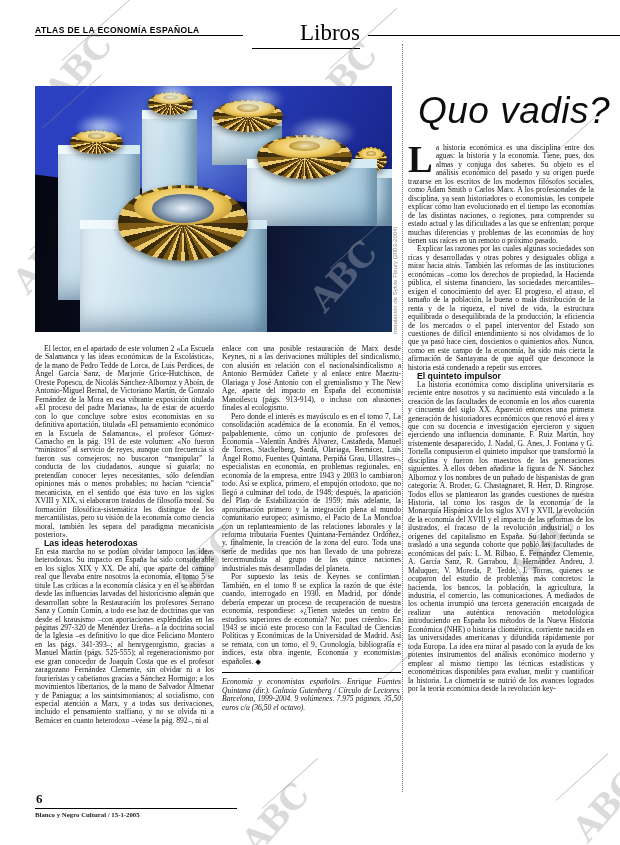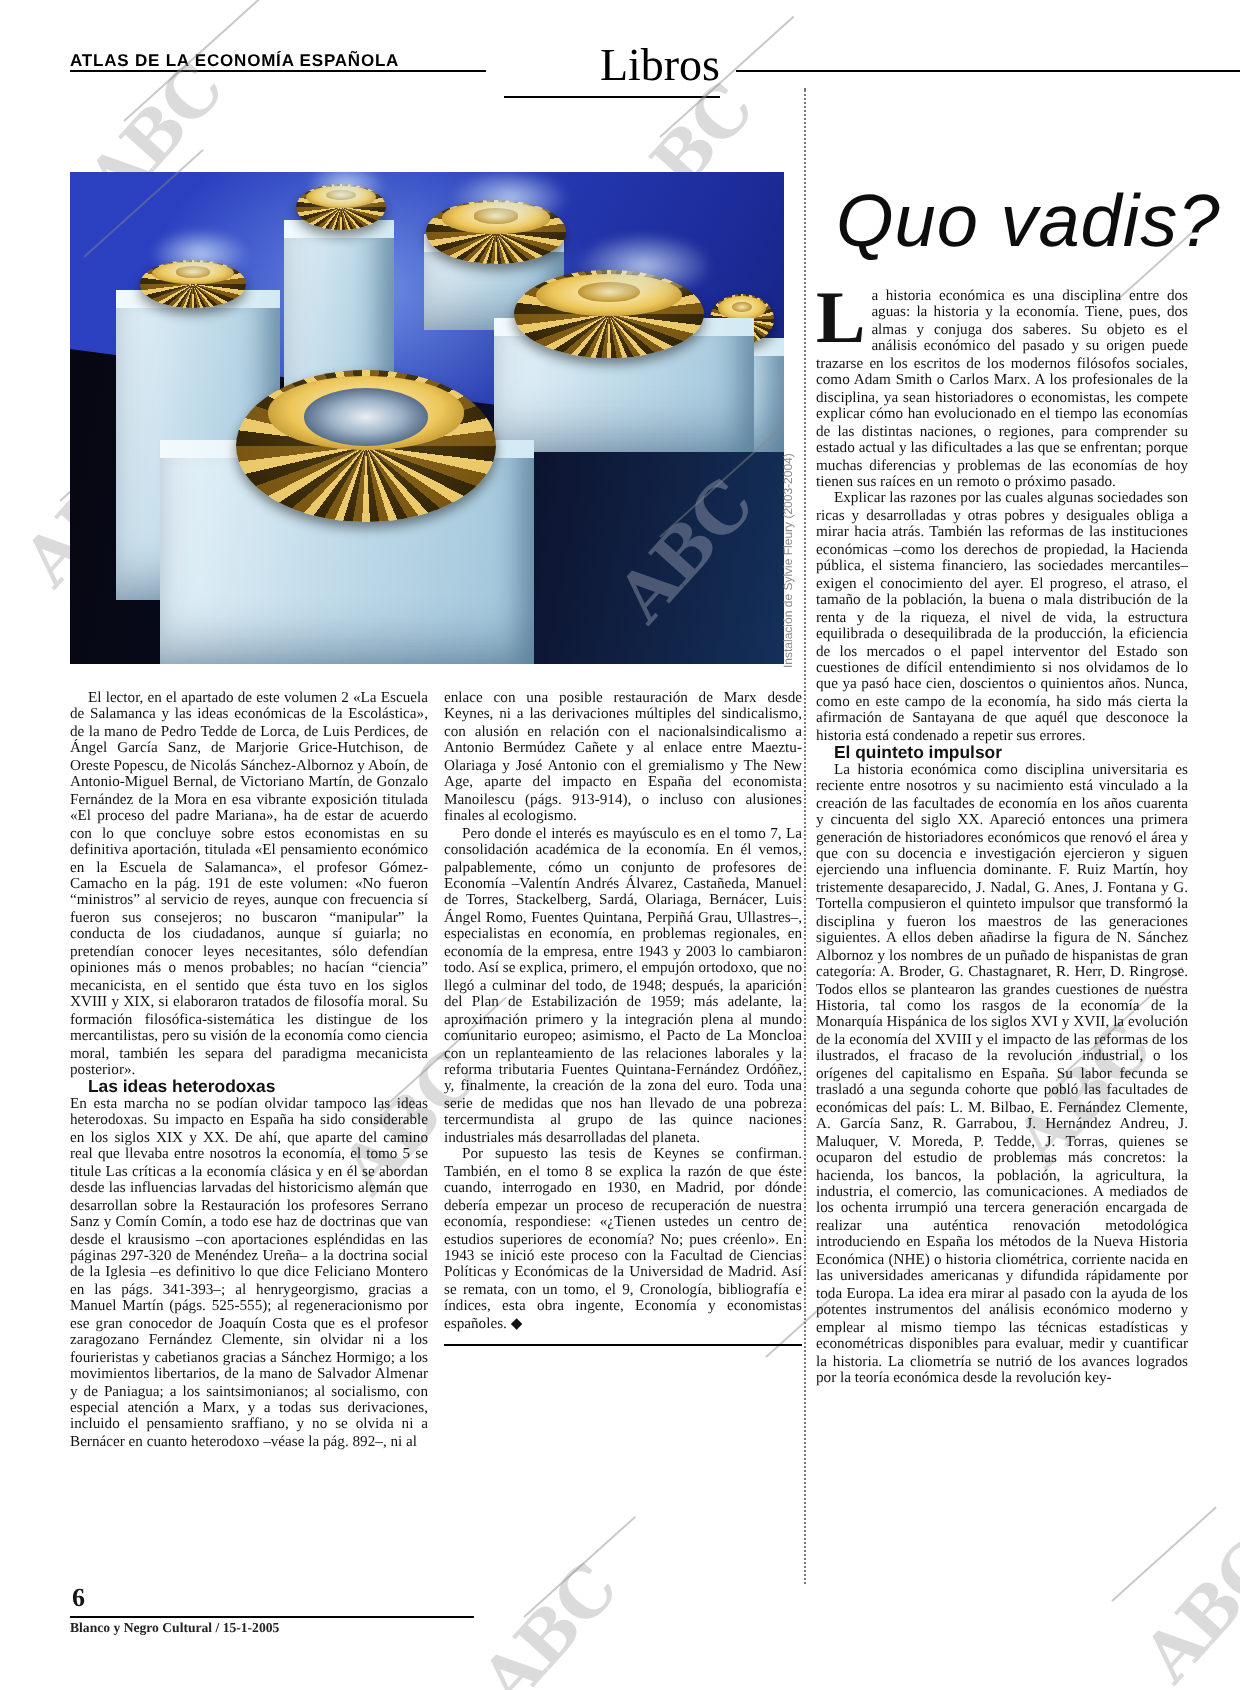--- a/index.html
+++ b/index.html
@@ -146,20 +146,21 @@
   <p>El lector, en el apartado de este volumen 2 «La Escuela de Salamanca y las ideas económicas de la Escolástica», de la mano de Pedro Tedde de Lorca, de Luis Perdices, de Ángel García Sanz, de Marjorie Grice-Hutchison, de Oreste Popescu, de Nicolás Sánchez-Albornoz y Aboín, de Antonio-Miguel Bernal, de Victoriano Martín, de Gonzalo Fernández de la Mora en esa vibrante exposición titulada «El proceso del padre Mariana», ha de estar de acuerdo con lo que concluye sobre estos economistas en su definitiva aportación, titulada «El pensamiento económico en la Escuela de Salamanca», el profesor Gómez-Camacho en la pág. 191 de este volumen: «No fueron “ministros” al servicio de reyes, aunque con frecuencia sí fueron sus consejeros; no buscaron “manipular” la conducta de los ciudadanos, aunque sí guiarla; no pretendían conocer leyes necesitantes, sólo defendían opiniones más o menos probables; no hacían “ciencia” mecanicista, en el sentido que ésta tuvo en los siglos XVIII y XIX, si elaboraron tratados de filosofía moral. Su formación filosófica-sistemática les distingue de los mercantilistas, pero su visión de la economía como ciencia moral, también les separa del paradigma mecanicista posterior».</p>
   <p class="subhead">Las ideas heterodoxas</p>
   <p class="noindent">En esta marcha no se podían olvidar tampoco las ideas heterodoxas. Su impacto en España ha sido considerable en los siglos XIX y XX. De ahí, que aparte del camino real que llevaba entre nosotros la economía, el tomo 5 se titule Las críticas a la economía clásica y en él se abordan desde las influencias larvadas del historicismo alemán que desarrollan sobre la Restauración los profesores Serrano Sanz y Comín Comín, a todo ese haz de doctrinas que van desde el krausismo –con aportaciones espléndidas en las páginas 297-320 de Menéndez Ureña– a la doctrina social de la Iglesia –es definitivo lo que dice Feliciano Montero en las págs. 341-393–; al henrygeorgismo, gracias a Manuel Martín (págs. 525-555); al regeneracionismo por ese gran conocedor de Joaquín Costa que es el profesor zaragozano Fernández Clemente, sin olvidar ni a los fourieristas y cabetianos gracias a Sánchez Hormigo; a los movimientos libertarios, de la mano de Salvador Almenar y de Paniagua; a los saintsimonianos; al socialismo, con especial atención a Marx, y a todas sus derivaciones, incluido el pensamiento sraffiano, y no se olvida ni a Bernácer en cuanto heterodoxo –véase la pág. 892–, ni al</p>
 </div>
 
 <div class="col" style="left:222px;top:345px;width:179px;height:446px;">
   <p class="noindent">enlace con una posible restauración de Marx desde Keynes, ni a las derivaciones múltiples del sindicalismo, con alusión en relación con el nacionalsindicalismo a Antonio Bermúdez Cañete y al enlace entre Maeztu-Olariaga y José Antonio con el gremialismo y The New Age, aparte del impacto en España del economista Manoilescu (págs. 913-914), o incluso con alusiones finales al ecologismo.</p>
   <p>Pero donde el interés es mayúsculo es en el tomo 7, La consolidación académica de la economía. En él vemos, palpablemente, cómo un conjunto de profesores de Economía –Valentín Andrés Álvarez, Castañeda, Manuel de Torres, Stackelberg, Sardá, Olariaga, Bernácer, Luis Ángel Romo, Fuentes Quintana, Perpiñá Grau, Ullastres–, especialistas en economía, en problemas regionales, en economía de la empresa, entre 1943 y 2003 lo cambiaron todo. Así se explica, primero, el empujón ortodoxo, que no llegó a culminar del todo, de 1948; después, la aparición del Plan de Estabilización de 1959; más adelante, la aproximación primero y la integración plena al mundo comunitario europeo; asimismo, el Pacto de La Moncloa con un replanteamiento de las relaciones laborales y la reforma tributaria Fuentes Quintana-Fernández Ordóñez, y, finalmente, la creación de la zona del euro. Toda una serie de medidas que nos han llevado de una pobreza tercermundista al grupo de las quince naciones industriales más desarrolladas del planeta.</p>
   <p>Por supuesto las tesis de Keynes se confirman. También, en el tomo 8 se explica la razón de que éste cuando, interrogado en 1930, en Madrid, por dónde debería empezar un proceso de recuperación de nuestra economía, respondiese: «¿Tienen ustedes un centro de estudios superiores de economía? No; pues créenlo». En 1943 se inició este proceso con la Facultad de Ciencias Políticas y Económicas de la Universidad de Madrid. Así se remata, con un tomo, el 9, Cronología, bibliografía e índices, esta obra ingente, Economía y economistas españoles. ◆</p>
   <hr class="bookline">
+  <p class="noindent bookinfo">Economía y economistas españoles. Enrique Fuentes Quintana (dir.). Galaxia Gutenberg / Círculo de Lectores. Barcelona, 1999-2004. 9 volúmenes. 7.975 páginas. 35,50 euros c/u (36,50 el octavo).</p>
 </div>
 
 <div class="headline">Quo vadis?</div>
 <div class="col" style="left:408px;top:144px;width:186px;height:648px;">
   <p class="noindent"><span class="dropcap">L</span><span>a historia económica es una disciplina entre dos aguas: la historia y la economía. Tiene, pues, dos almas y conjuga dos saberes. Su objeto es el análisis económico del pasado y su origen puede trazarse en los escritos de los modernos filósofos sociales, como Adam Smith o Carlos Marx. A los profesionales de la disciplina, ya sean historiadores o economistas, les compete explicar cómo han evolucionado en el tiempo las economías de las distintas naciones, o regiones, para comprender su estado actual y las dificultades a las que se enfrentan; porque muchas diferencias y problemas de las economías de hoy tienen sus raíces en un remoto o próximo pasado.</span></p>
   <p>Explicar las razones por las cuales algunas sociedades son ricas y desarrolladas y otras pobres y desiguales obliga a mirar hacia atrás. También las reformas de las instituciones económicas –como los derechos de propiedad, la Hacienda pública, el sistema financiero, las sociedades mercantiles– exigen el conocimiento del ayer. El progreso, el atraso, el tamaño de la población, la buena o mala distribución de la renta y de la riqueza, el nivel de vida, la estructura equilibrada o desequilibrada de la producción, la eficiencia de los mercados o el papel interventor del Estado son cuestiones de difícil entendimiento si nos olvidamos de lo que ya pasó hace cien, doscientos o quinientos años. Nunca, como en este campo de la economía, ha sido más cierta la afirmación de Santayana de que aquél que desconoce la historia está condenado a repetir sus errores.</p>
   <p class="subhead">El quinteto impulsor</p>
   <p>La historia económica como disciplina universitaria es reciente entre nosotros y su nacimiento está vinculado a la creación de las facultades de economía en los años cuarenta y cincuenta del siglo XX. Apareció entonces una primera generación de historiadores económicos que renovó el área y que con su docencia e investigación ejercieron y siguen ejerciendo una influencia dominante. F. Ruiz Martín, hoy tristemente desaparecido, J. Nadal, G. Anes, J. Fontana y G. Tortella compusieron el quinteto impulsor que transformó la disciplina y fueron los maestros de las generaciones siguientes. A ellos deben añadirse la figura de N. Sánchez Albornoz y los nombres de un puñado de hispanistas de gran categoría: A. Broder, G. Chastagnaret, R. Herr, D. Ringrose. Todos ellos se plantearon las grandes cuestiones de nuestra Historia, tal como los rasgos de la economía de la Monarquía Hispánica de los siglos XVI y XVII, la evolución de la economía del XVIII y el impacto de las reformas de los ilustrados, el fracaso de la revolución industrial, o los orígenes del capitalismo en España. Su labor fecunda se trasladó a una segunda cohorte que pobló las facultades de económicas del país: L. M. Bilbao, E. Fernández Clemente, A. García Sanz, R. Garrabou, J. Hernández Andreu, J. Maluquer, V. Moreda, P. Tedde, J. Torras, quienes se ocuparon del estudio de problemas más concretos: la hacienda, los bancos, la población, la agricultura, la industria, el comercio, las comunicaciones. A mediados de los ochenta irrumpió una tercera generación encargada de realizar una auténtica renovación metodológica introduciendo en España los métodos de la Nueva Historia Económica (NHE) o historia cliométrica, corriente nacida en las universidades americanas y difundida rápidamente por toda Europa. La idea era mirar al pasado con la ayuda de los potentes instrumentos del análisis económico moderno y emplear al mismo tiempo las técnicas estadísticas y econométricas disponibles para evaluar, medir y cuantificar la historia. La cliometría se nutrió de los avances logrados por la teoría económica desde la revolución key-</p>
 </div>
 

